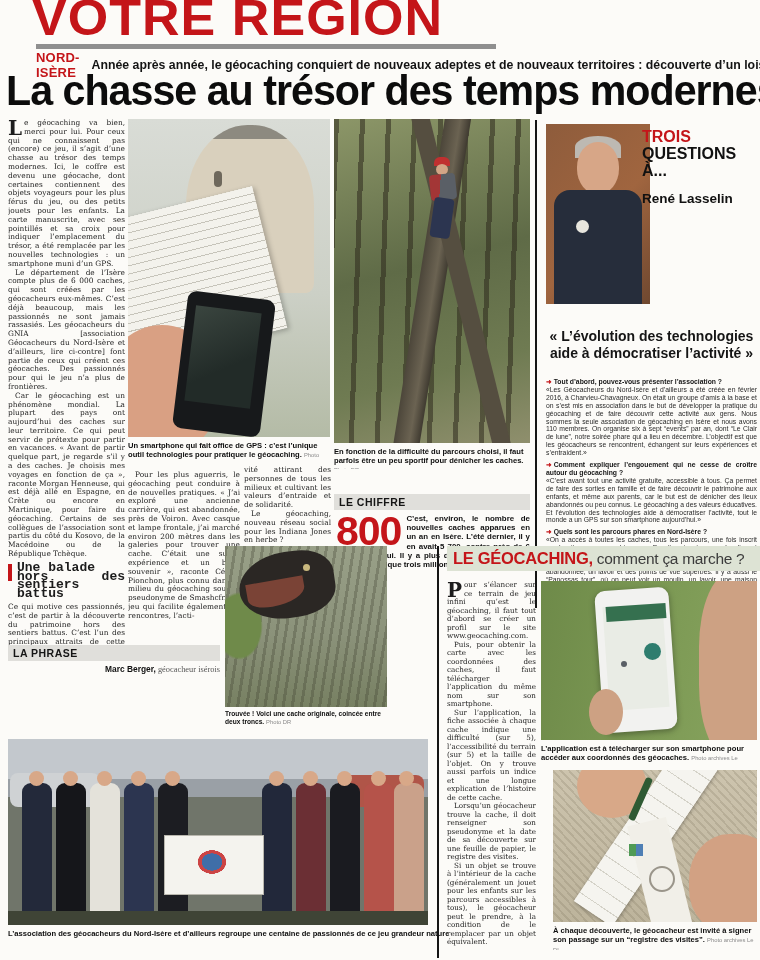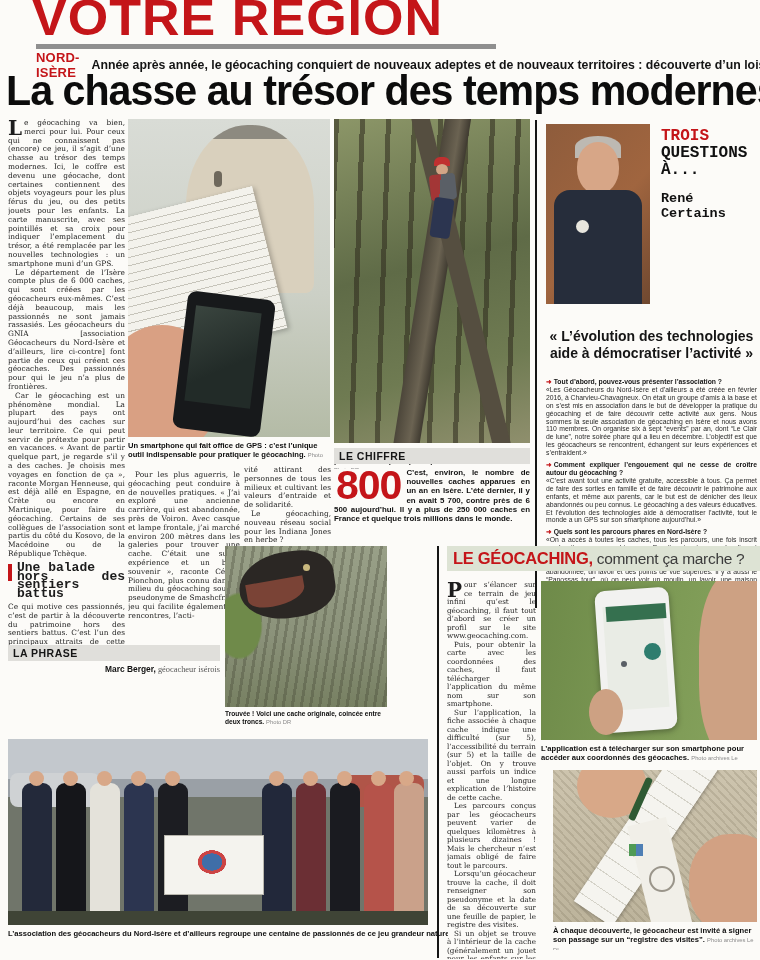--- a/index.html
+++ b/index.html
@@ -156,21 +156,21 @@
 
   <div class="abs photo ph1" style="left:128px;top:119px;width:202px;height:318px;">
     <div class="tower"></div>
     <div class="win"></div>
     <div class="paper"></div>
     <div class="hand"></div>
     <div class="phone"></div>
     <div class="screen"></div>
   </div>
   <div class="abs caption" style="left:128px;top:441px;width:202px;height:22px;">
-    <span>Un smartphone qui fait office de GPS : c’est l’unique outil indispensable pour pratiquer le géocaching.</span>
+    <span>Un smartphone qui fait office de GPS : c’est l’unique outil technologies pour pratiquer le géocaching.</span>
     <span class="credit">Photo archives Le DL</span>
   </div>
 
   <div class="abs photo ph2" style="left:334px;top:119px;width:196px;height:324px;">
     <div class="trunks"></div>
     <div class="trunk"></div>
     <div class="trunk2"></div>
     <div class="cap"></div>
     <div class="head"></div>
     <div class="torso"></div>
@@ -184,21 +184,21 @@
   <div class="abs bodycol" style="left:128px;top:471px;width:112px;height:173px;">
     <p class="ind">Pour les plus aguerris, le géocaching peut conduire à de nouvelles pratiques. « J’ai exploré une ancienne carrière, qui est abandonnée, près de Voiron. Avec casque et lampe frontale, j’ai marché environ 200 mètres dans les galeries pour trouver une cache. C’était une super expérience et un beau souvenir », raconte Cédric Pionchon, plus connu dans le milieu du géocaching sous le pseudonyme de Smashcfr. Un jeu qui facilite également les rencontres, l’acti-</p>
   </div>
 
   <div class="abs bodycol" style="left:244px;top:466px;width:87px;height:80px;">
     <p>vité attirant des personnes de tous les milieux et cultivant les valeurs d’entraide et de solidarité.</p>
     <p class="ind">Le géocaching, nouveau réseau social pour les Indiana Jones en herbe ?</p>
 
   </div>
 
-  <div class="abs chiffre" style="left:334px;top:448px;width:196px;height:78px;">
+  <div class="abs chiffre" style="left:334px;top:494px;width:196px;height:78px;">
     <div class="boxbar">LE CHIFFRE</div>
     <div>
       <span class="num">800</span>
       <div class="txt">
         <span>C’est, environ, le nombre de nouvelles caches apparues en un an en Isère. L’été dernier, il y en avait 5 700, contre près de 6 500 aujourd’hui.</span>
         <span>Il y a plus de 250 000 caches en France et quelque trois millions dans le monde.</span>
       </div>
     </div>
   </div>
 
@@ -254,26 +254,26 @@
   </div>
 
   <div class="abs vrule" style="left:535px;top:120px;height:488px;"></div>
 
   <div class="abs photo ph3" style="left:546px;top:124px;width:104px;height:180px;">
     <div class="hair"></div>
     <div class="head"></div>
     <div class="body"></div>
     <div class="badge"></div>
   </div>
-  <div class="abs" style="left:661px;top:128px;width:96px;font-family:Liberation Mono, monospace;">
+  <div class="abs" style="left:642px;top:128px;width:96px;">
     <div class="sb-title">
       <span class="red">TROIS</span>
       <span>QUESTIONS À...</span>
     </div>
-    <div class="sb-name">René Certains</div>
+    <div class="sb-name">René Lasselin</div>
   </div>
   <div class="abs sb-headline" style="left:546px;top:328px;width:211px;">« L’évolution des technologies aide à démocratiser l’activité »</div>
   <div class="abs sb-qa" style="left:546px;top:374px;width:211px;height:228px;">
     <div class="q"><span class="arr">➜</span><span>Tout d’abord, pouvez-vous présenter l’association ?</span></div>
     <div class="a">«Les Géocacheurs du Nord-Isère et d’ailleurs a été créée en février 2016, à Charvieu-Chavagneux. On était un groupe d’amis à la base et on s’est mis en association dans le but de développer la pratique du géocaching et de faire découvrir cette activité aux gens. Nous sommes la seule association de géocaching en Isère et nous avons 110 membres. On organise six à sept “events” par an, dont “Le Clair de lune”, notre soirée phare qui a lieu en décembre. L’objectif est que les géocacheurs se rencontrent, échangent sur leurs expériences et s’entraident.»</div>
     <div class="q"><span class="arr">➜</span><span>Comment expliquer l’engouement qui ne cesse de croître autour du géocaching ?</span></div>
     <div class="a">«C’est avant tout une activité gratuite, accessible à tous. Ça permet de faire des sorties en famille et de faire découvrir le patrimoine aux enfants, et même aux parents, car le but est de dénicher des lieux abandonnés ou peu connus. Le géocaching a des valeurs éducatives. Et l’évolution des technologies aide à démocratiser l’activité, tout le monde a un GPS sur son smartphone aujourd’hui.»</div>
     <div class="q"><span class="arr">➜</span><span>Quels sont les parcours phares en Nord-Isère ?</span></div>
     <div class="a">«On a accès à toutes les caches, tous les parcours, une fois inscrit sur le site www.geocaching.com. En s’inscrivant, on se localise et cela permet de voir les caches alentour. Il y a notamment une jolie balade à faire autour de Crémieu, où on découvre une chapelle abandonnée, un lavoir et des points de vue superbes. Il y a aussi le “Panossas tour”, où on peut voir un moulin, un lavoir, une maison forte, de belles vues sur les hauteurs du plateau de Panossas. Enfin, nous avons élaboré, en partenariat avec la Vallée Bleue, un circuit autour de la base de loisirs à Montalieu-Vercieu.»</div>
   </div>
@@ -281,21 +281,20 @@
 
   <div class="abs vrule" style="left:437px;top:546px;height:412px;"></div>
   <div class="abs howto-bar" style="left:447px;top:546px;width:310px;">
     <span class="r">LE GÉOCACHING,</span>
     <span class="g">comment ça marche ?</span>
   </div>
   <div class="abs bodycol" style="left:447px;top:581px;width:89px;height:378px;font-size:7.2px;line-height:8.5px;">
     <p><span class="dropcap">P</span><span>our s’élancer sur ce terrain de jeu infini qu’est le géocaching, il faut tout d’abord se créer un profil sur le site www.geocaching.com.</span></p>
     <p class="ind">Puis, pour obtenir la carte avec les coordonnées des caches, il faut télécharger l’application du même nom sur son smartphone.</p>
     <p class="ind">Sur l’application, la fiche associée à chaque cache indique une difficulté (sur 5), l’accessibilité du terrain (sur 5) et la taille de l’objet. On y trouve aussi parfois un indice et une longue explication de l’histoire de cette cache.</p>
-    <p class="ind">Les parcours conçus par les géocacheurs peuvent varier de quelques kilomètres à plusieurs dizaines ! Mais le chercheur n’est jamais obligé de faire tout le parcours.</p>
     <p class="ind">Lorsqu’un géocacheur trouve la cache, il doit renseigner son pseudonyme et la date de sa découverte sur une feuille de papier, le registre des visites.</p>
     <p class="ind">Si un objet se trouve à l’intérieur de la cache (généralement un jouet pour les enfants sur les parcours accessibles à tous), le géocacheur peut le prendre, à la condition de le remplacer par un objet équivalent.</p>
 
   </div>
 
   <div class="abs photo ph6" style="left:541px;top:581px;width:216px;height:159px;">
     <div class="arm"></div>
     <div class="phone"></div>
     <div class="screen"></div>
     <div class="appbar"></div>

